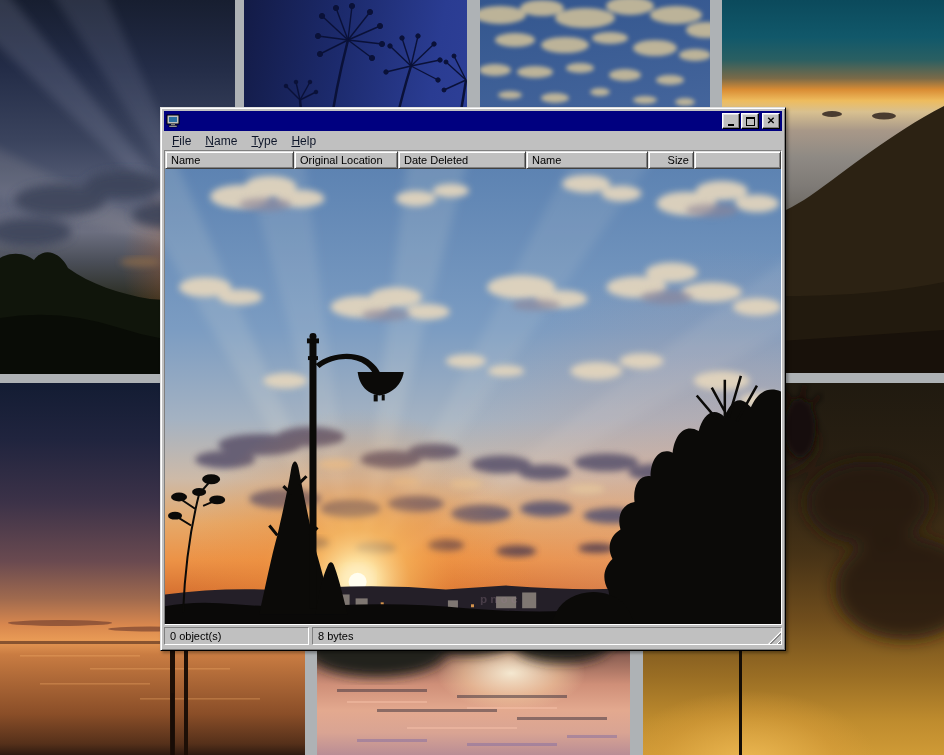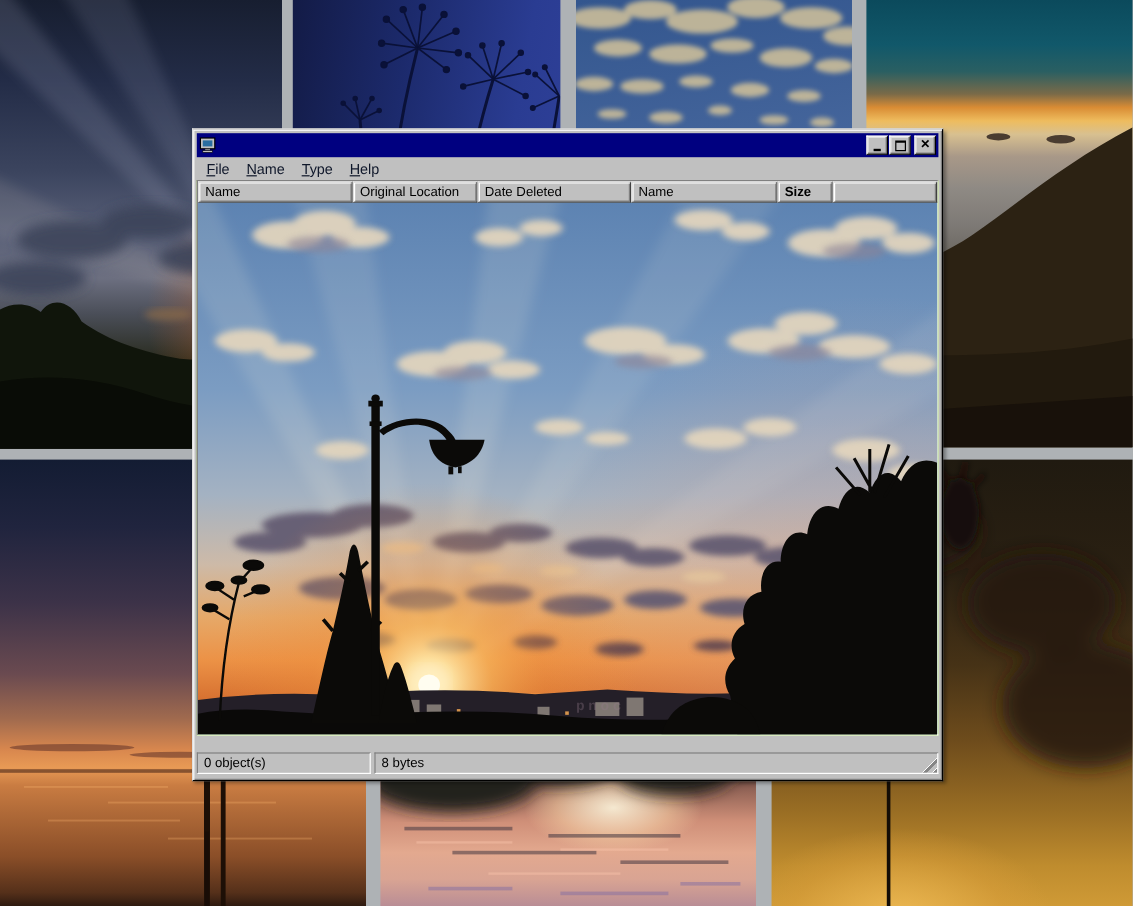--- a/index.html
+++ b/index.html
@@ -60,25 +60,25 @@
 
   .listview{flex:1 1 auto;display:flex;flex-direction:column;min-height:0;
     border:1px solid;border-color:#808080 #fff #fff #808080;
     box-shadow:inset 1px 1px 0 #404040;background:#84cc16;}
   .colheaders{display:flex;height:18px;flex:0 0 auto;background:#c0c0c0;}
   .col{box-sizing:border-box;height:18px;font-size:11px;color:#000;
     padding:2px 4px 0 5px;background:#c0c0c0;
     border:1px solid;border-color:#dfdfdf #404040 #404040 #dfdfdf;
     box-shadow:inset 1px 1px 0 #fff, inset -1px -1px 0 #808080;
     overflow:hidden;white-space:nowrap;}
-  .col.size{font-weight:bold;}
+  .col.size{text-align:right;}
   .photo-area{position:relative;flex:1 1 auto;min-height:0;background:#6488b4;overflow:hidden;}
   .photo-area svg{position:absolute;left:0;top:0;width:100%;height:100%;}
 
-  .statusbar{height:20px;display:flex;padding-top:14px;flex:0 0 auto;}
+  .statusbar{height:20px;display:flex;padding-top:2px;flex:0 0 auto;}
   .status-panel{box-sizing:border-box;height:18px;font-size:11px;color:#000;
     border:1px solid;border-color:#808080 #fff #fff #808080;
     padding:2px 5px 0 5px;white-space:nowrap;}
   .sp-left{width:145px;margin-right:3px;}
   .sp-right{flex:1;position:relative;}
   .grip{position:absolute;right:0;bottom:0;width:13px;height:13px;
     background:repeating-linear-gradient(135deg, transparent 0 3px, #fff 3px 4px, #868686 4px 6px);
     clip-path:polygon(100% 0,100% 100%,0 100%);}
 </style>
 </head>

